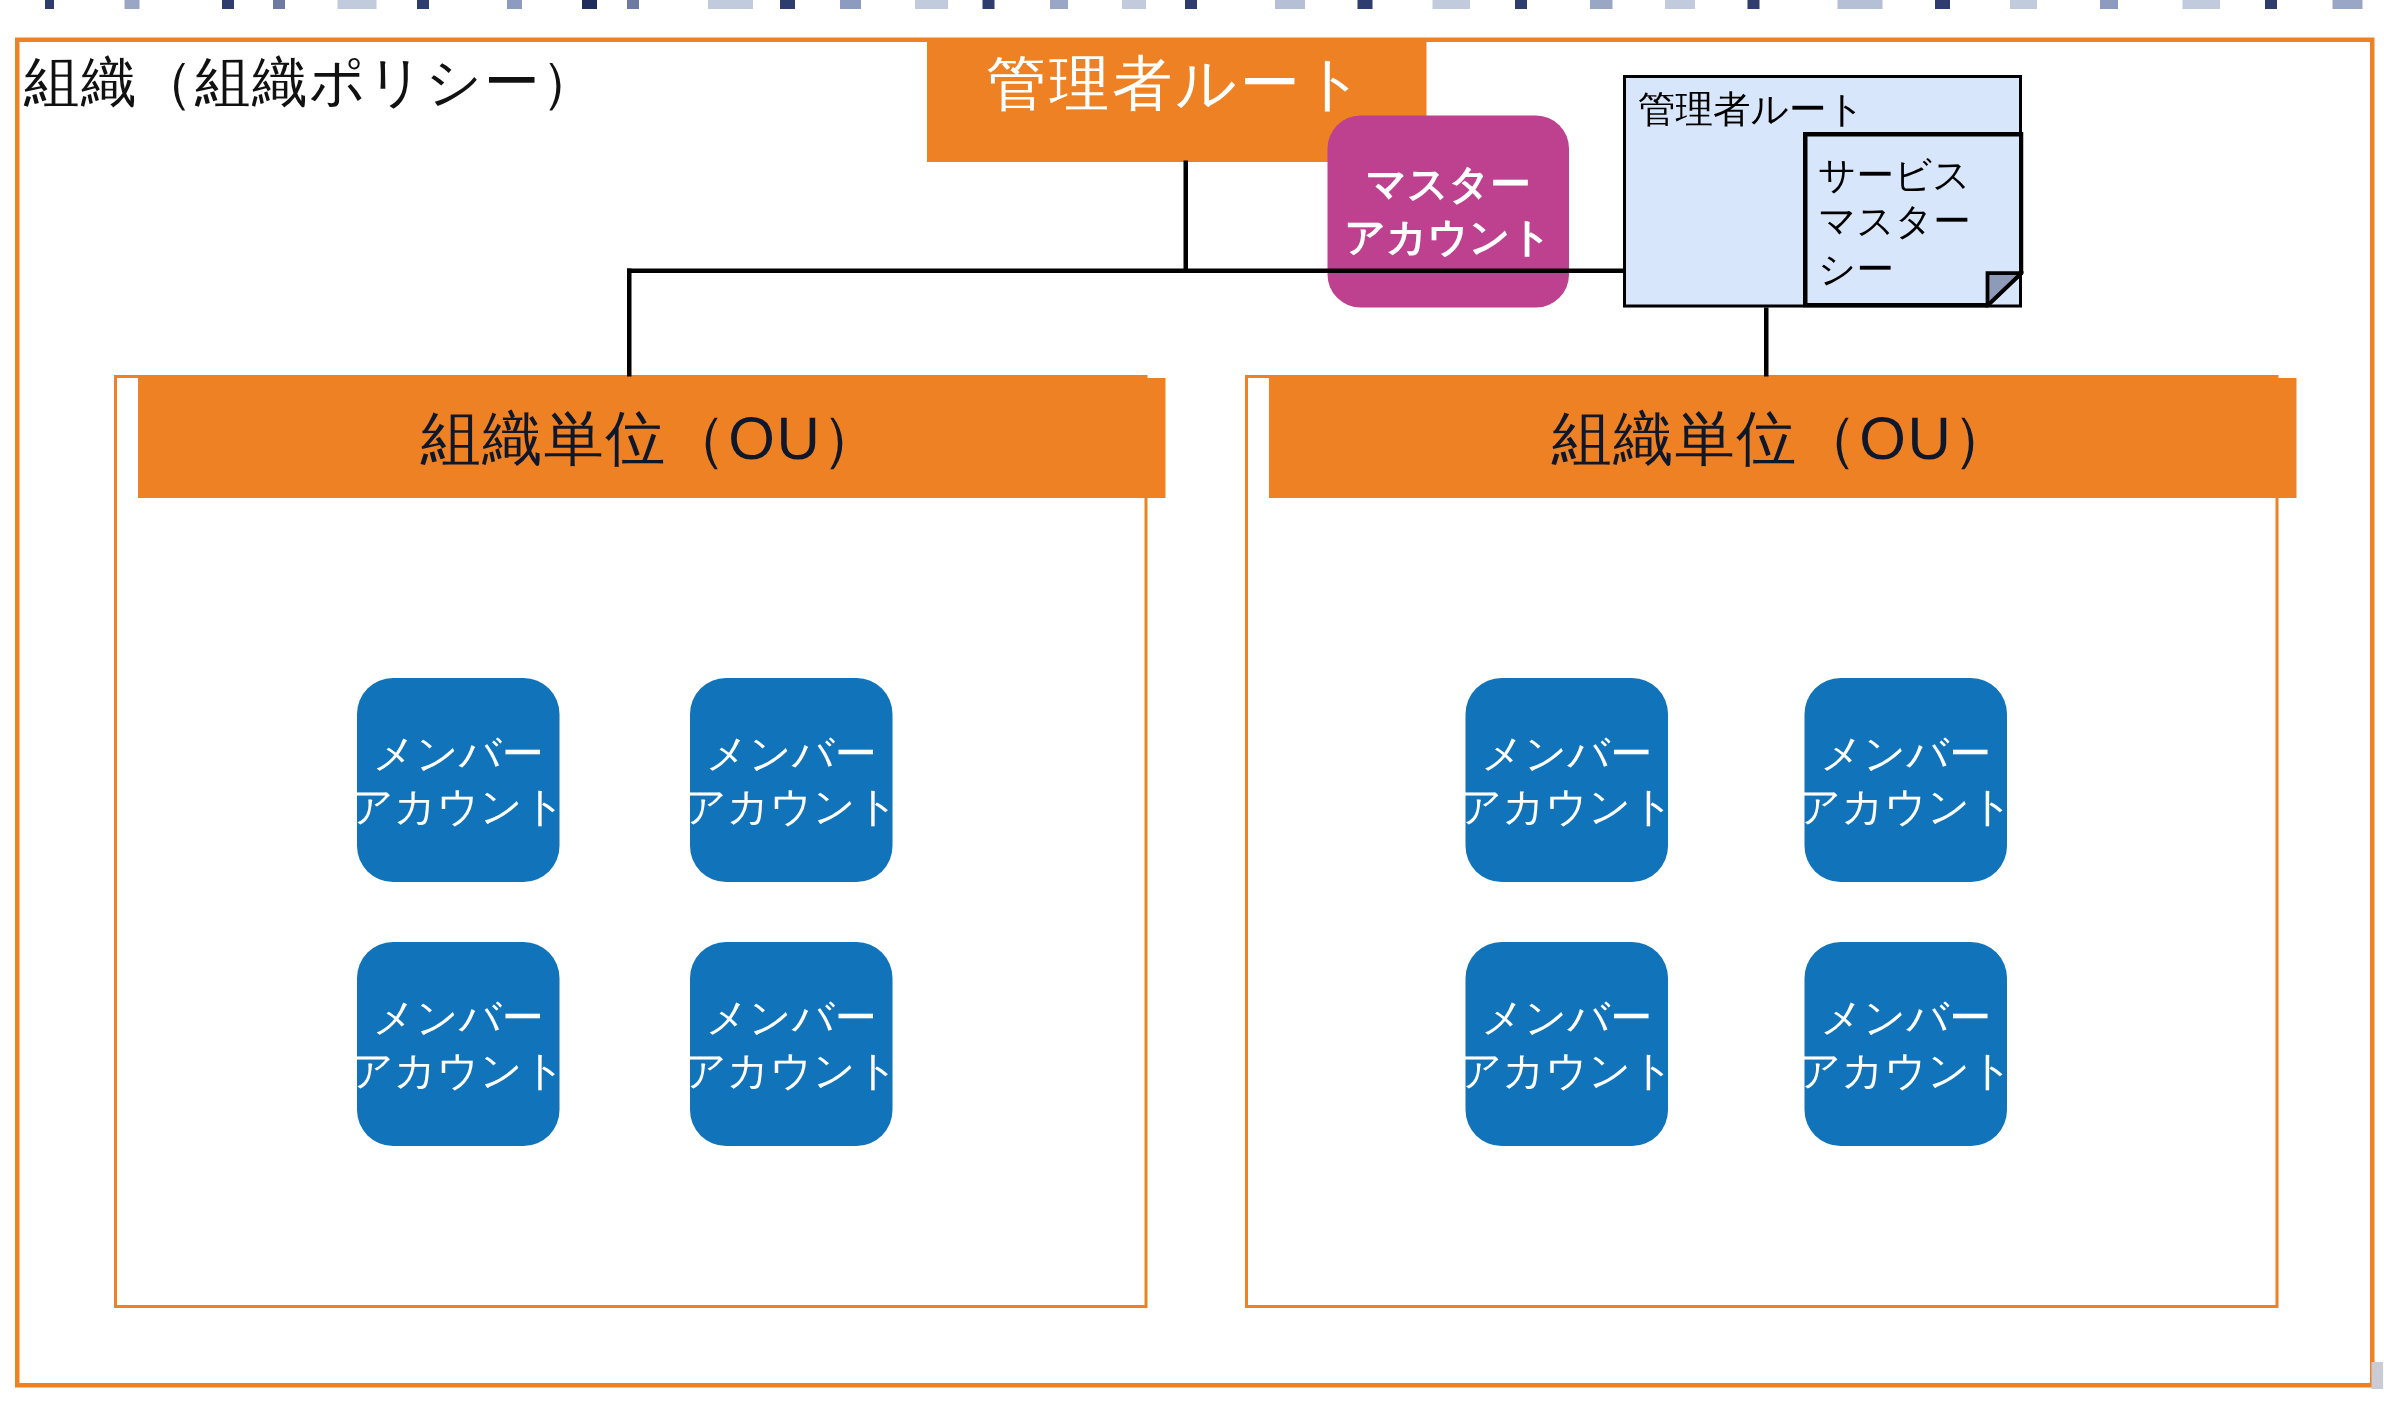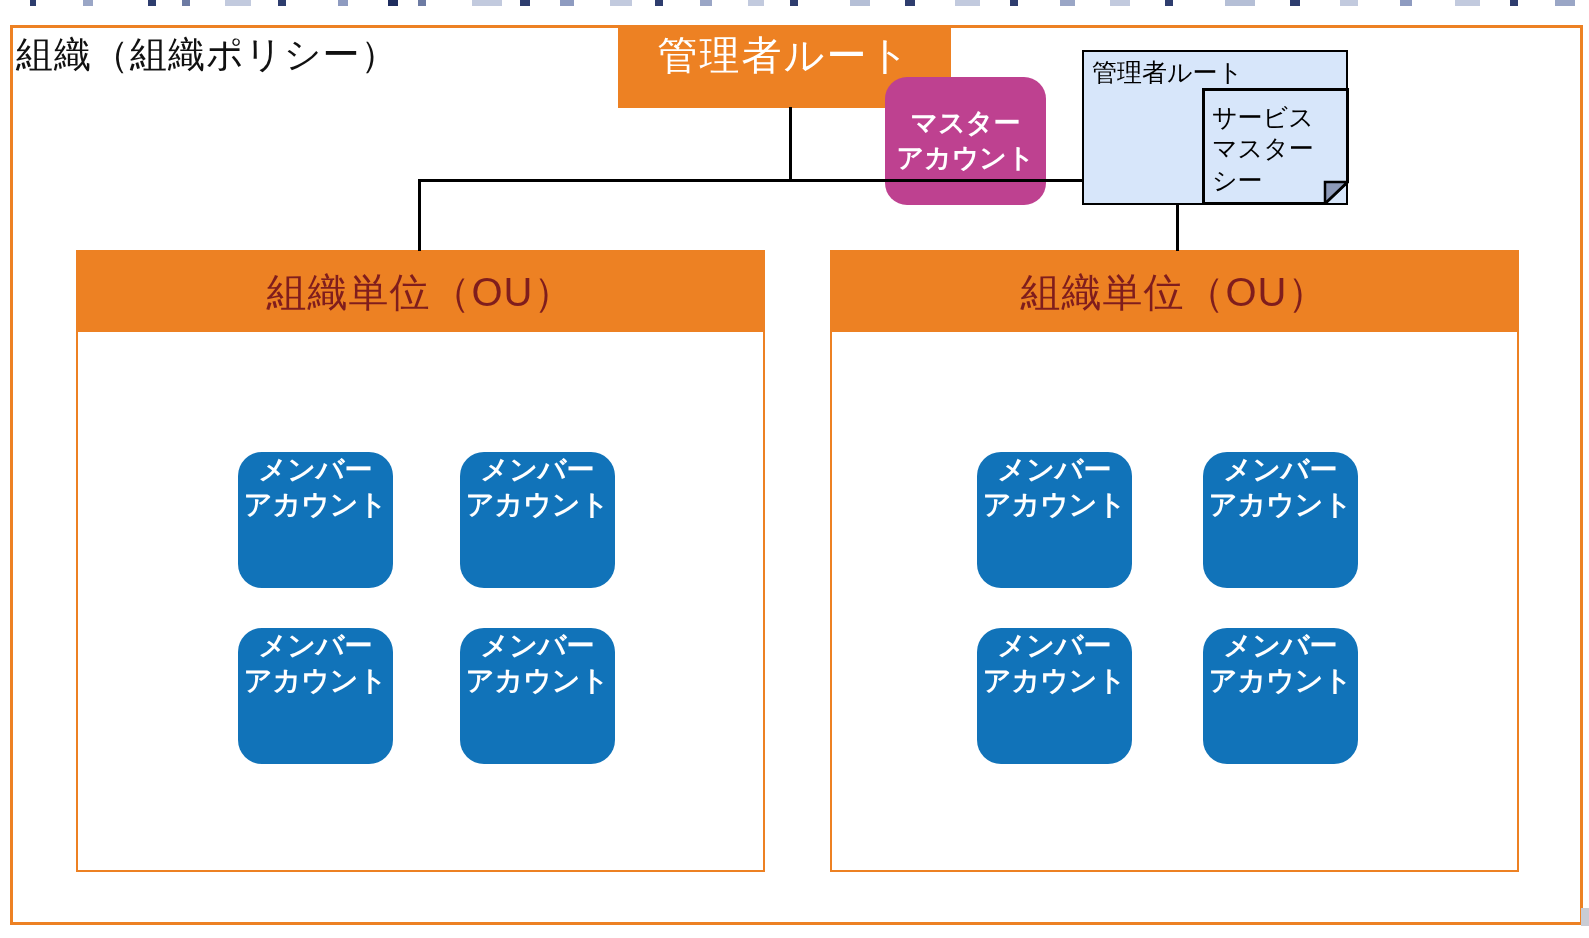--- a/index.html
+++ b/index.html
@@ -39,28 +39,28 @@
   .policy-label{position:absolute;left:8px;top:4px;font-size:25px;color:#000;white-space:nowrap;}
   .scp-note{position:absolute;left:1202px;top:88px;width:147px;height:117px;z-index:7;}
   .scp-note svg{position:absolute;left:0;top:0;}
   .scp-text{position:absolute;left:10px;top:14px;font-size:25px;color:#000;line-height:1.25;}
 
   
   .ou{position:absolute;top:250px;width:689px;height:622px;background:#fff;
       border:2px solid #ED8123;box-sizing:border-box;z-index:1;}
   .ou-left{left:76px;}
   .ou-right{left:830px;}
-  .ou-header{position:absolute;left:0;top:0;width:100%;height:80px;background:#ED8123;
-             color:#7f1d1d;font-size:40px;display:flex;align-items:center;justify-content:center;
+  .ou-header{position:absolute;left:14px;top:0;width:100%;height:80px;background:#ED8123;
+             color:#0f172a;font-size:40px;display:flex;align-items:center;justify-content:center;
              letter-spacing:1px;}
 
   
-  .member{position:absolute;width:155px;height:136px;background:#1173B9;border-radius:24px;
-          display:flex;flex-direction:column;align-items:center;
-          color:#fff;font-size:28px;font-weight:bold;line-height:1.25;}
+  .member{position:absolute;width:135px;height:136px;background:#1173B9;border-radius:24px;
+          display:flex;flex-direction:column;align-items:center;justify-content:center;
+          color:#fff;font-size:28px;font-weight:normal;line-height:1.25;}
   .ou-left  .c1{left:160px;} .ou-left  .c2{left:382px;}
   .ou-right .c1{left:145px;} .ou-right .c2{left:371px;}
   .r1{top:200px;} .r2{top:376px;}
 
   .member span,.master-box span,.scp-text span{display:block;white-space:nowrap;}
 
   .corner-artifact{position:absolute;left:1581px;top:908px;width:8px;height:18px;background:#c9ccd4;}
 </style>
 </head>
 <body>

